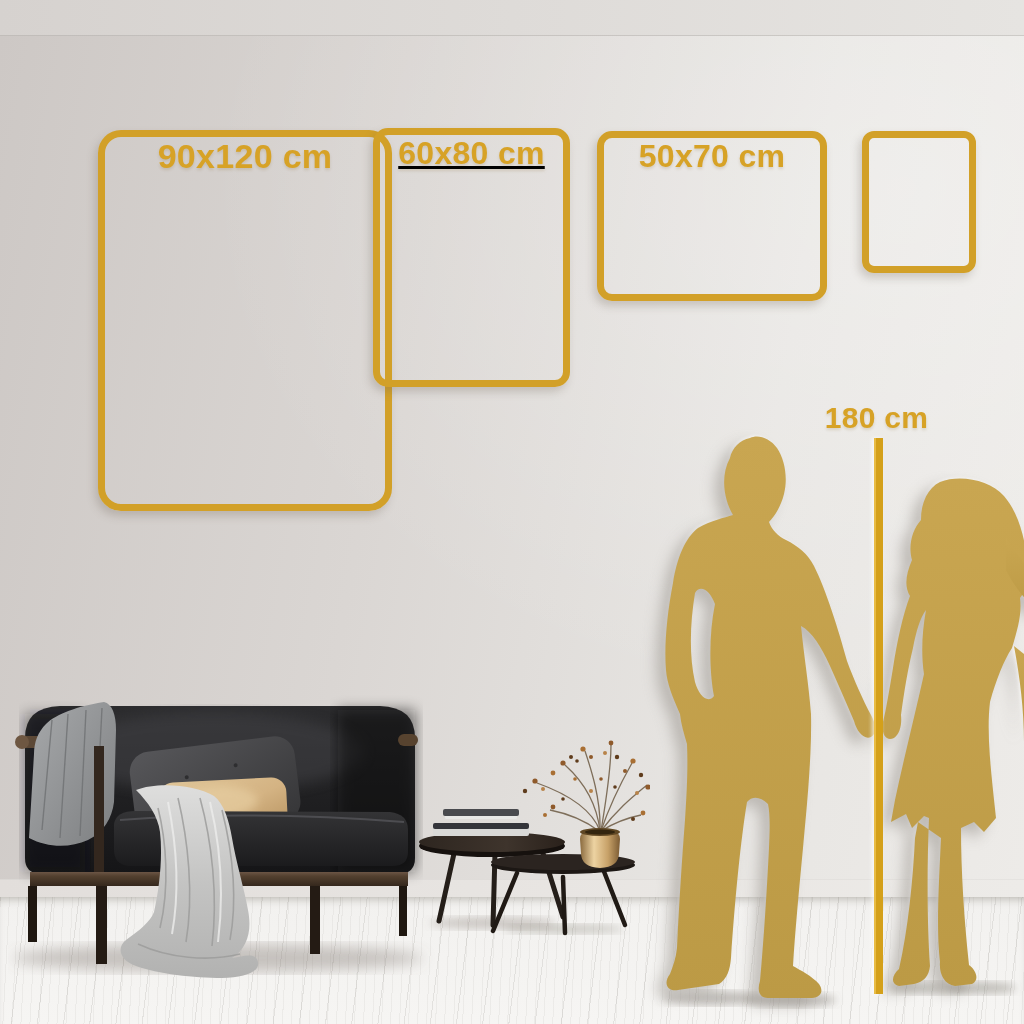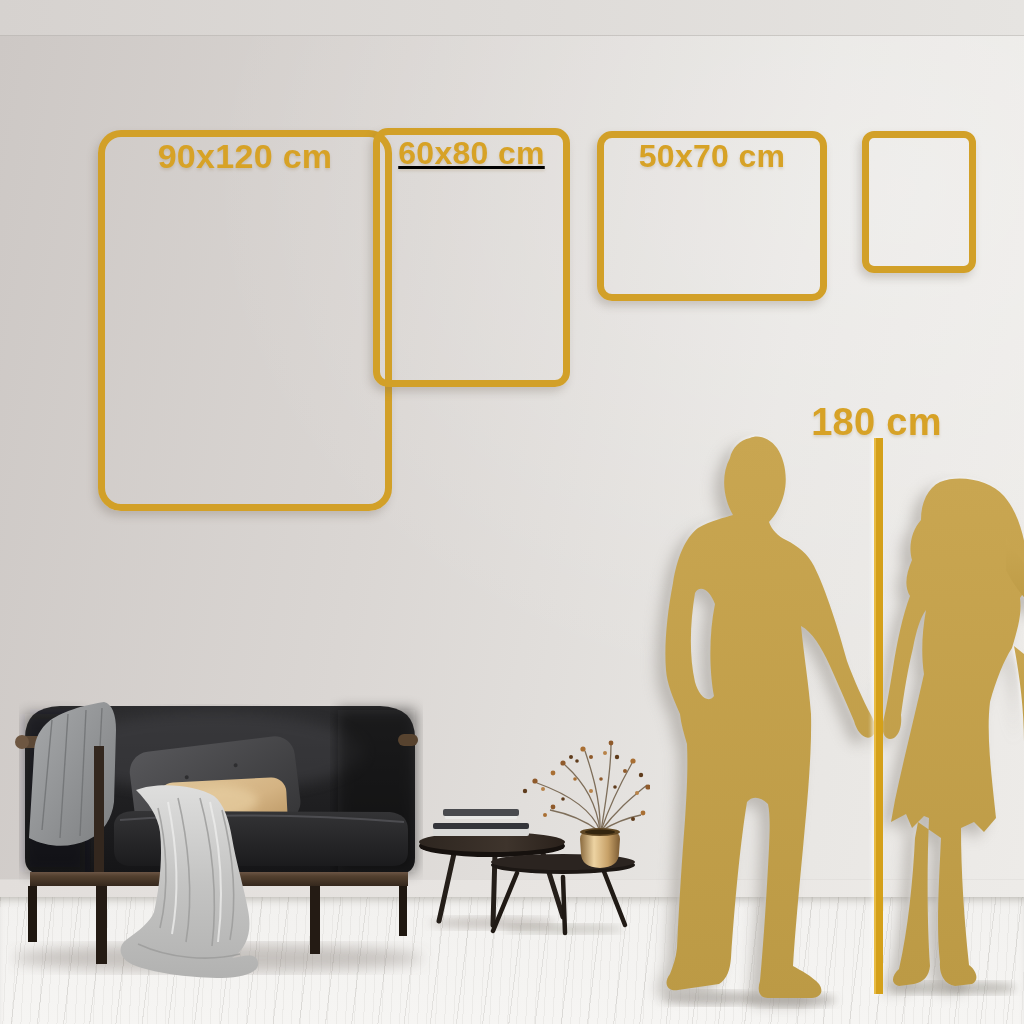--- a/index.html
+++ b/index.html
@@ -35,21 +35,21 @@
   .frame-50{left:597px;top:131px;width:216px;height:156px;}
   .frame-30{left:862px;top:131px;width:100px;height:128px;border-radius:12px;}
   .size-label{color:#D7A226;font-weight:700;letter-spacing:.3px;
     text-shadow:0 2px 3px rgba(125,95,25,.18);white-space:nowrap;}
   .fs-90{font-size:34px;}
   .fs-60{font-size:32px;}
   .fs-50{font-size:32px;}
   .label-30{position:absolute;left:833px;top:272px;width:158px;text-align:center;font-size:31px;}
   
   .height-label{position:absolute;left:806px;top:401px;width:141px;text-align:center;
-    font-size:38px;z-index:6;}
+    font-size:30px;z-index:6;}
   .height-line{position:absolute;left:874px;top:438px;width:9px;height:556px;z-index:5;
     background:linear-gradient(to right,#E9BC44 0 2px,#D4A01A 2px);
     filter:drop-shadow(-2px 0 2px rgba(255,255,255,.75));}
   .layer{position:absolute;}
   .sil{z-index:4;}
   .furn{z-index:3;}
 </style>
 </head>
 <body>
 

